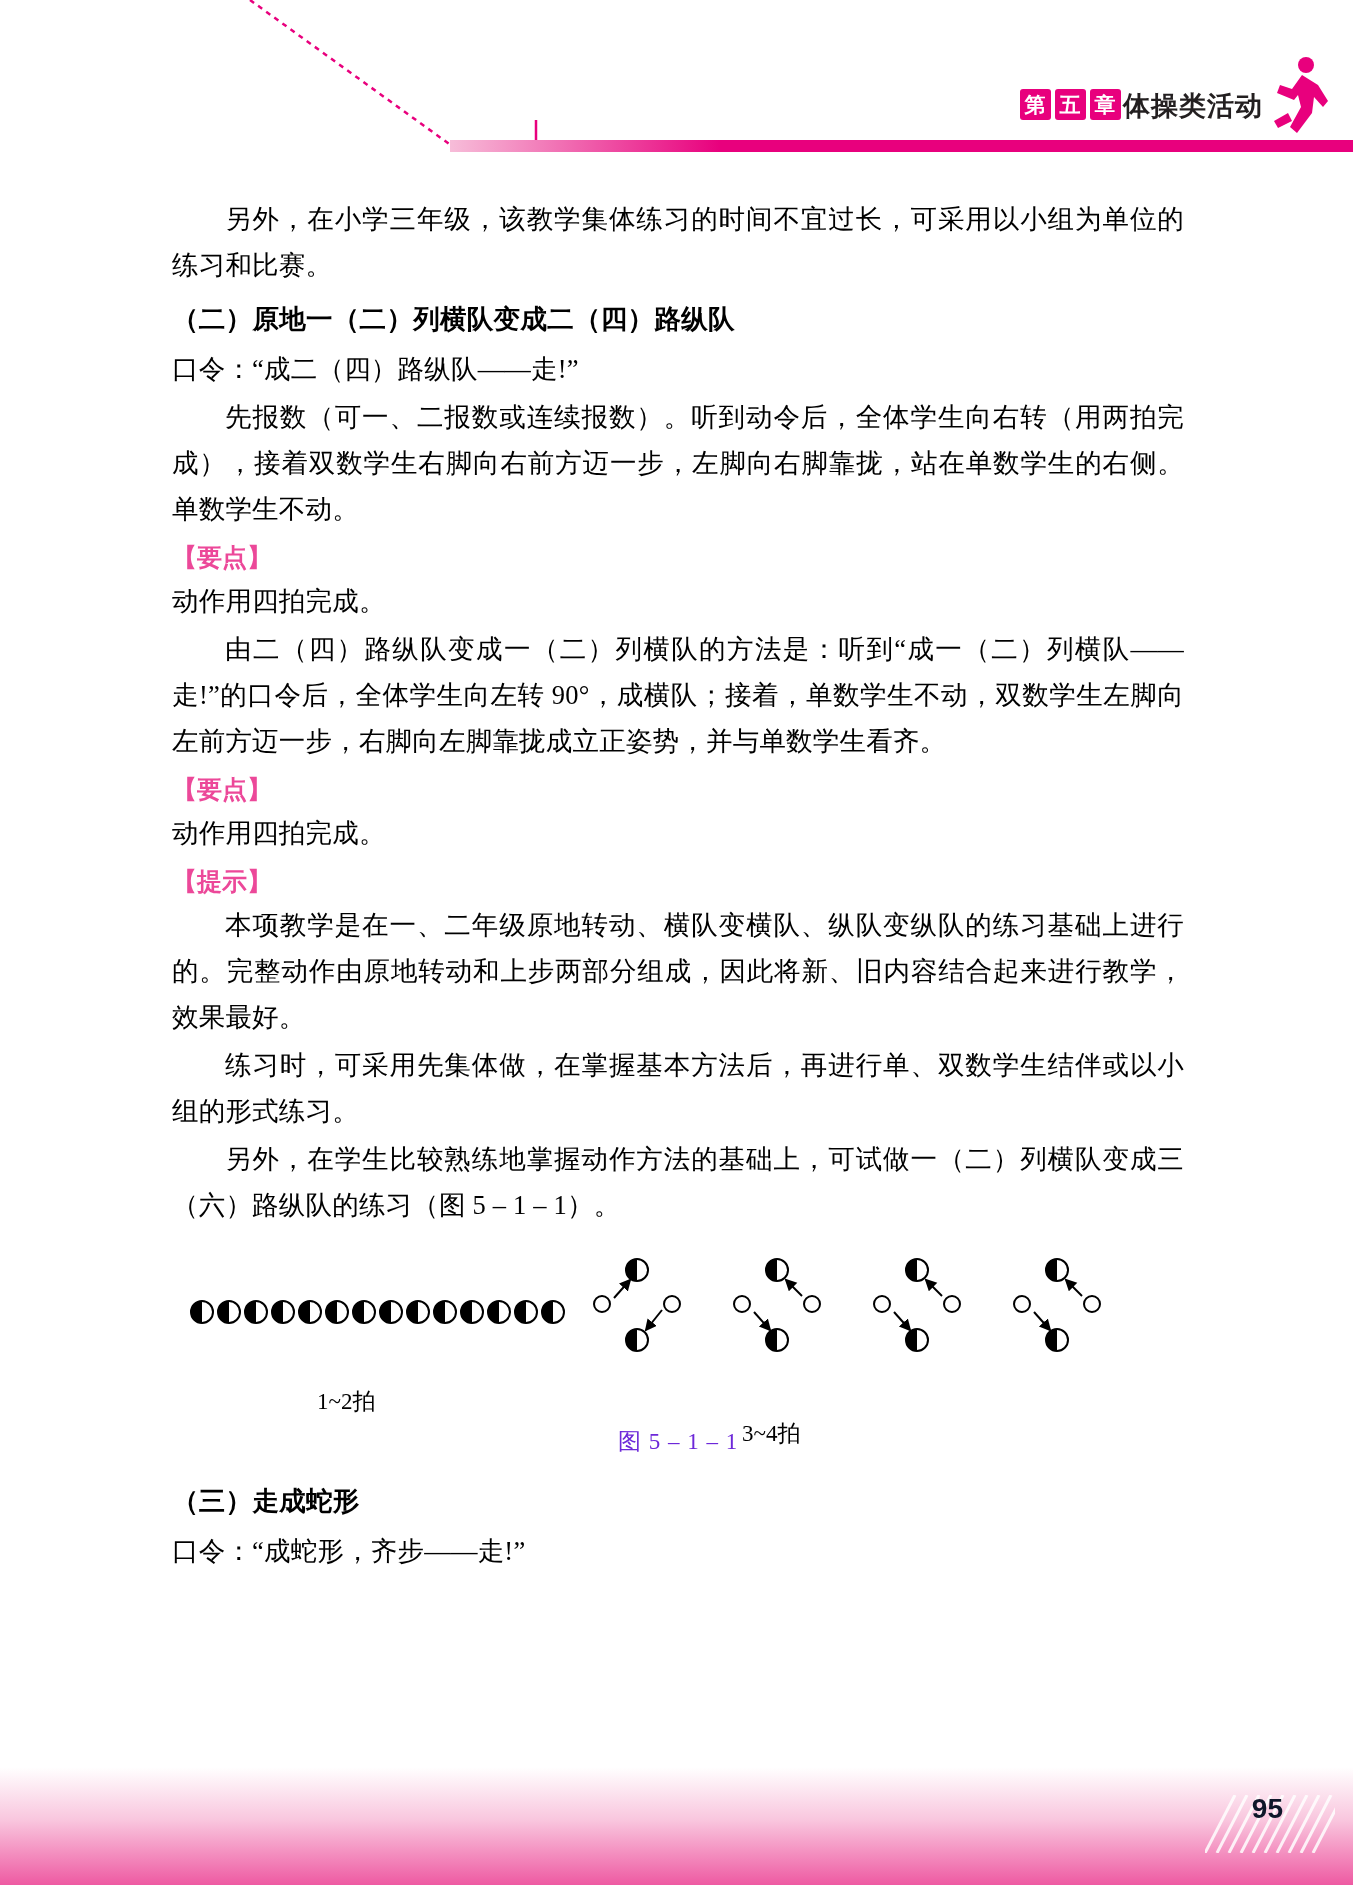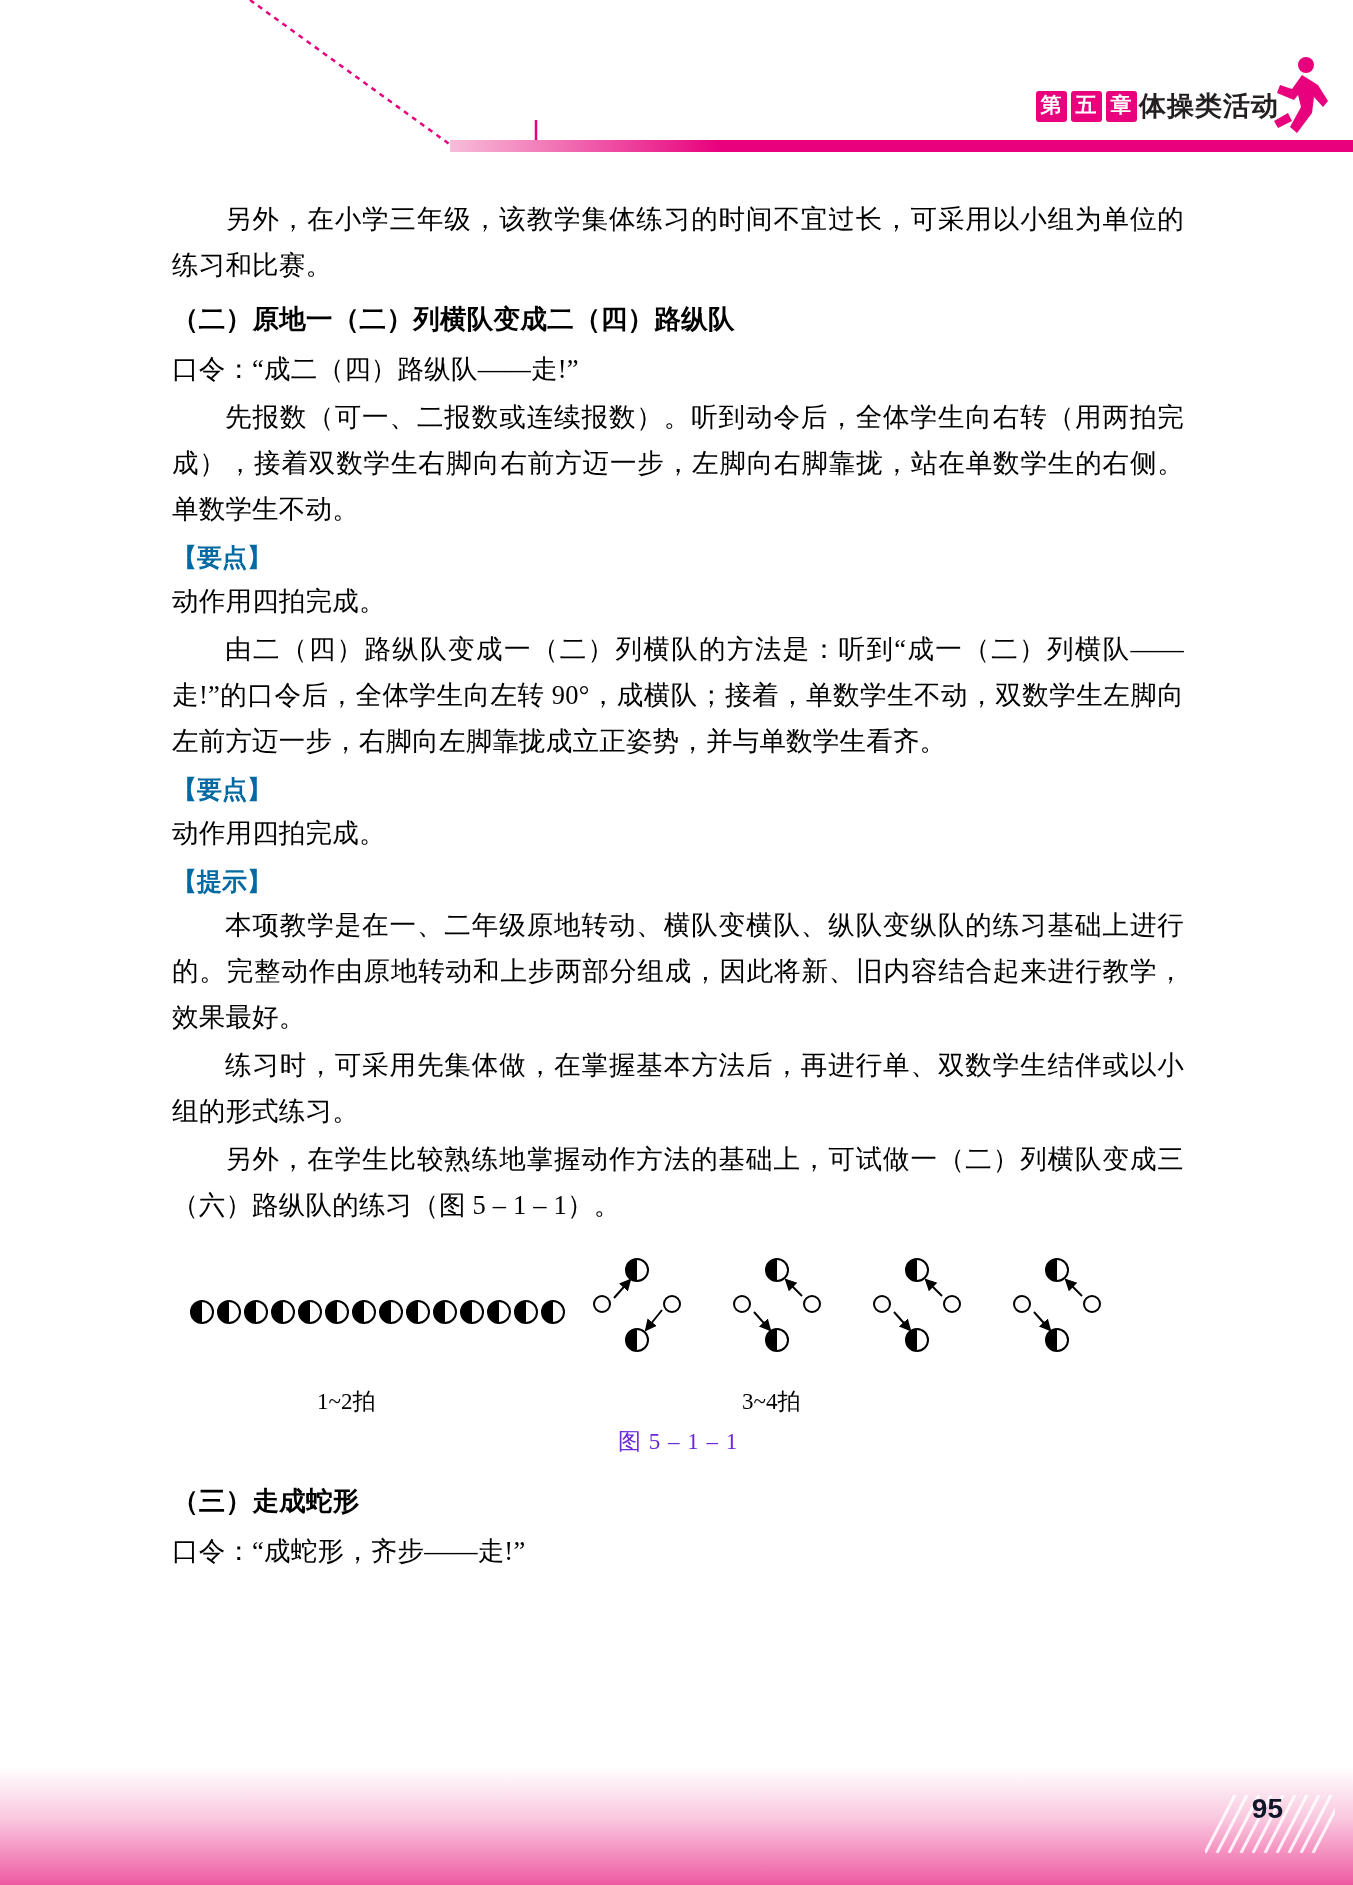--- a/index.html
+++ b/index.html
@@ -33,28 +33,28 @@
   .header-bar {
     position: absolute;
     left: 450px;
     top: 140px;
     width: 903px;
     height: 12px;
     background: linear-gradient(to right, #f7bdd9, #e8007d 30%, #e8007d);
   }
   .chapter-title {
     position: absolute;
-    right: 74px;
+    right: 90px;
     top: 88px;
     font-size: 27px;
     font-weight: bold;
     color: #231f20;
     letter-spacing: 1px;
     white-space: nowrap;
-    font-family: Liberation Mono, monospace;
+    font-family: Liberation Sans, sans-serif;
   }
   .chapter-badge {
     display: inline-block;
     width: 31px;
     height: 31px;
     line-height: 31px;
     text-align: center;
     background: #e8007d;
     color: #ffffff;
     border-radius: 3px;
@@ -96,21 +96,21 @@
     line-height: 46px;
     font-weight: bold;
     color: #000000;
     font-family: Liberation Mono, monospace;
     letter-spacing: 0.3px;
   }
   .tag {
     margin: 4px 0 0 0;
     font-size: 25px;
     line-height: 42px;
-    color: #0369a1;
+    color: #ec4899;
     font-weight: bold;
     font-family: "Liberation Sans", sans-serif;
   }
 
   
   .figure {
     position: relative;
     margin-top: 24px;
     height: 200px;
   }
@@ -275,21 +275,21 @@
           <use href="#smalldot" x="80" y="52"></use>
           <use href="#halfdot" x="45" y="88"></use>
           <line x1="70" y1="44" x2="54" y2="28" stroke="#000" stroke-width="2" marker-end="url(#arrow)"></line>
           <line x1="22" y1="60" x2="38" y2="78" stroke="#000" stroke-width="2" marker-end="url(#arrow)"></line>
         </g>
       </g>
     </svg>
 
     <div class="fig-caption-row">
       <div class="fig-label" style="left:145px;text-align:right;">1~2拍</div>
-      <div class="fig-label" style="left:570px;">3~4拍</div>
+      <div class="fig-label" style="left:570px;margin-top:32px;">3~4拍</div>
     </div>
     <div class="fig-number">图 5 – 1 – 1</div>
   </div>
 
   <div class="subhead" style="margin-top:28px;">（三）走成蛇形</div>
   <p class="para noindent">口令：“成蛇形，齐步——走!”</p>
 
 </div>
 
 <div class="footer">

